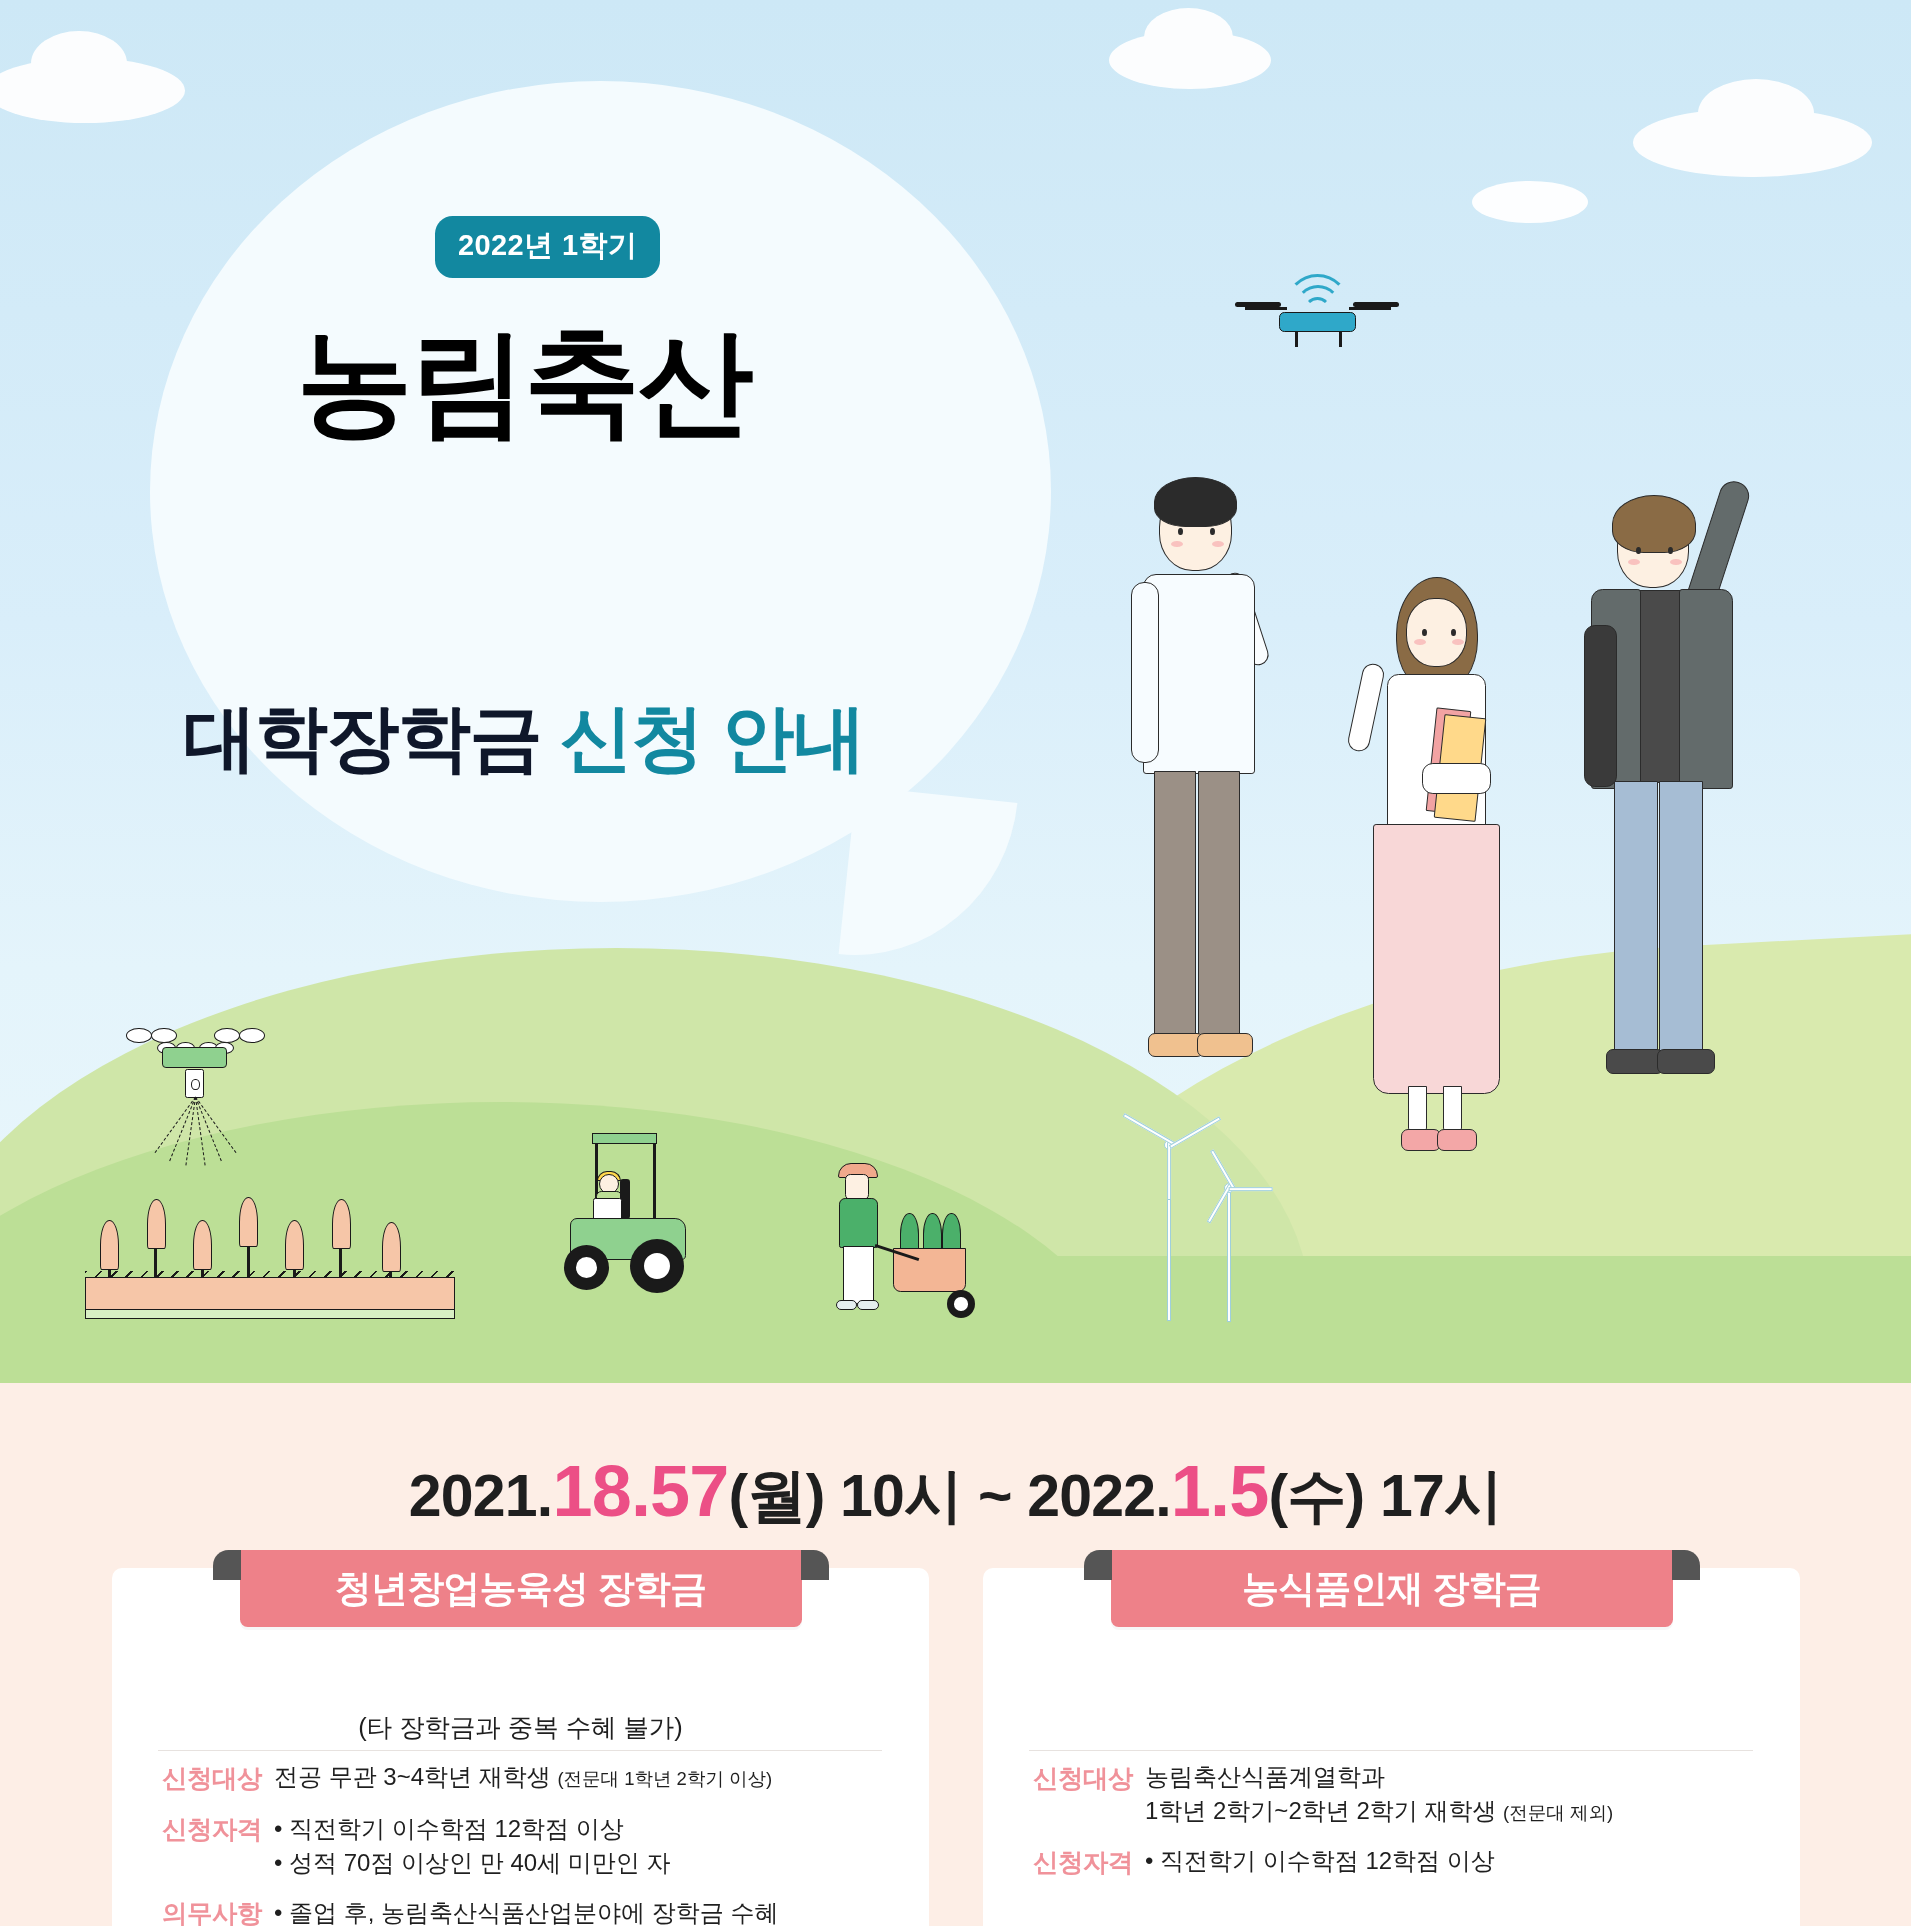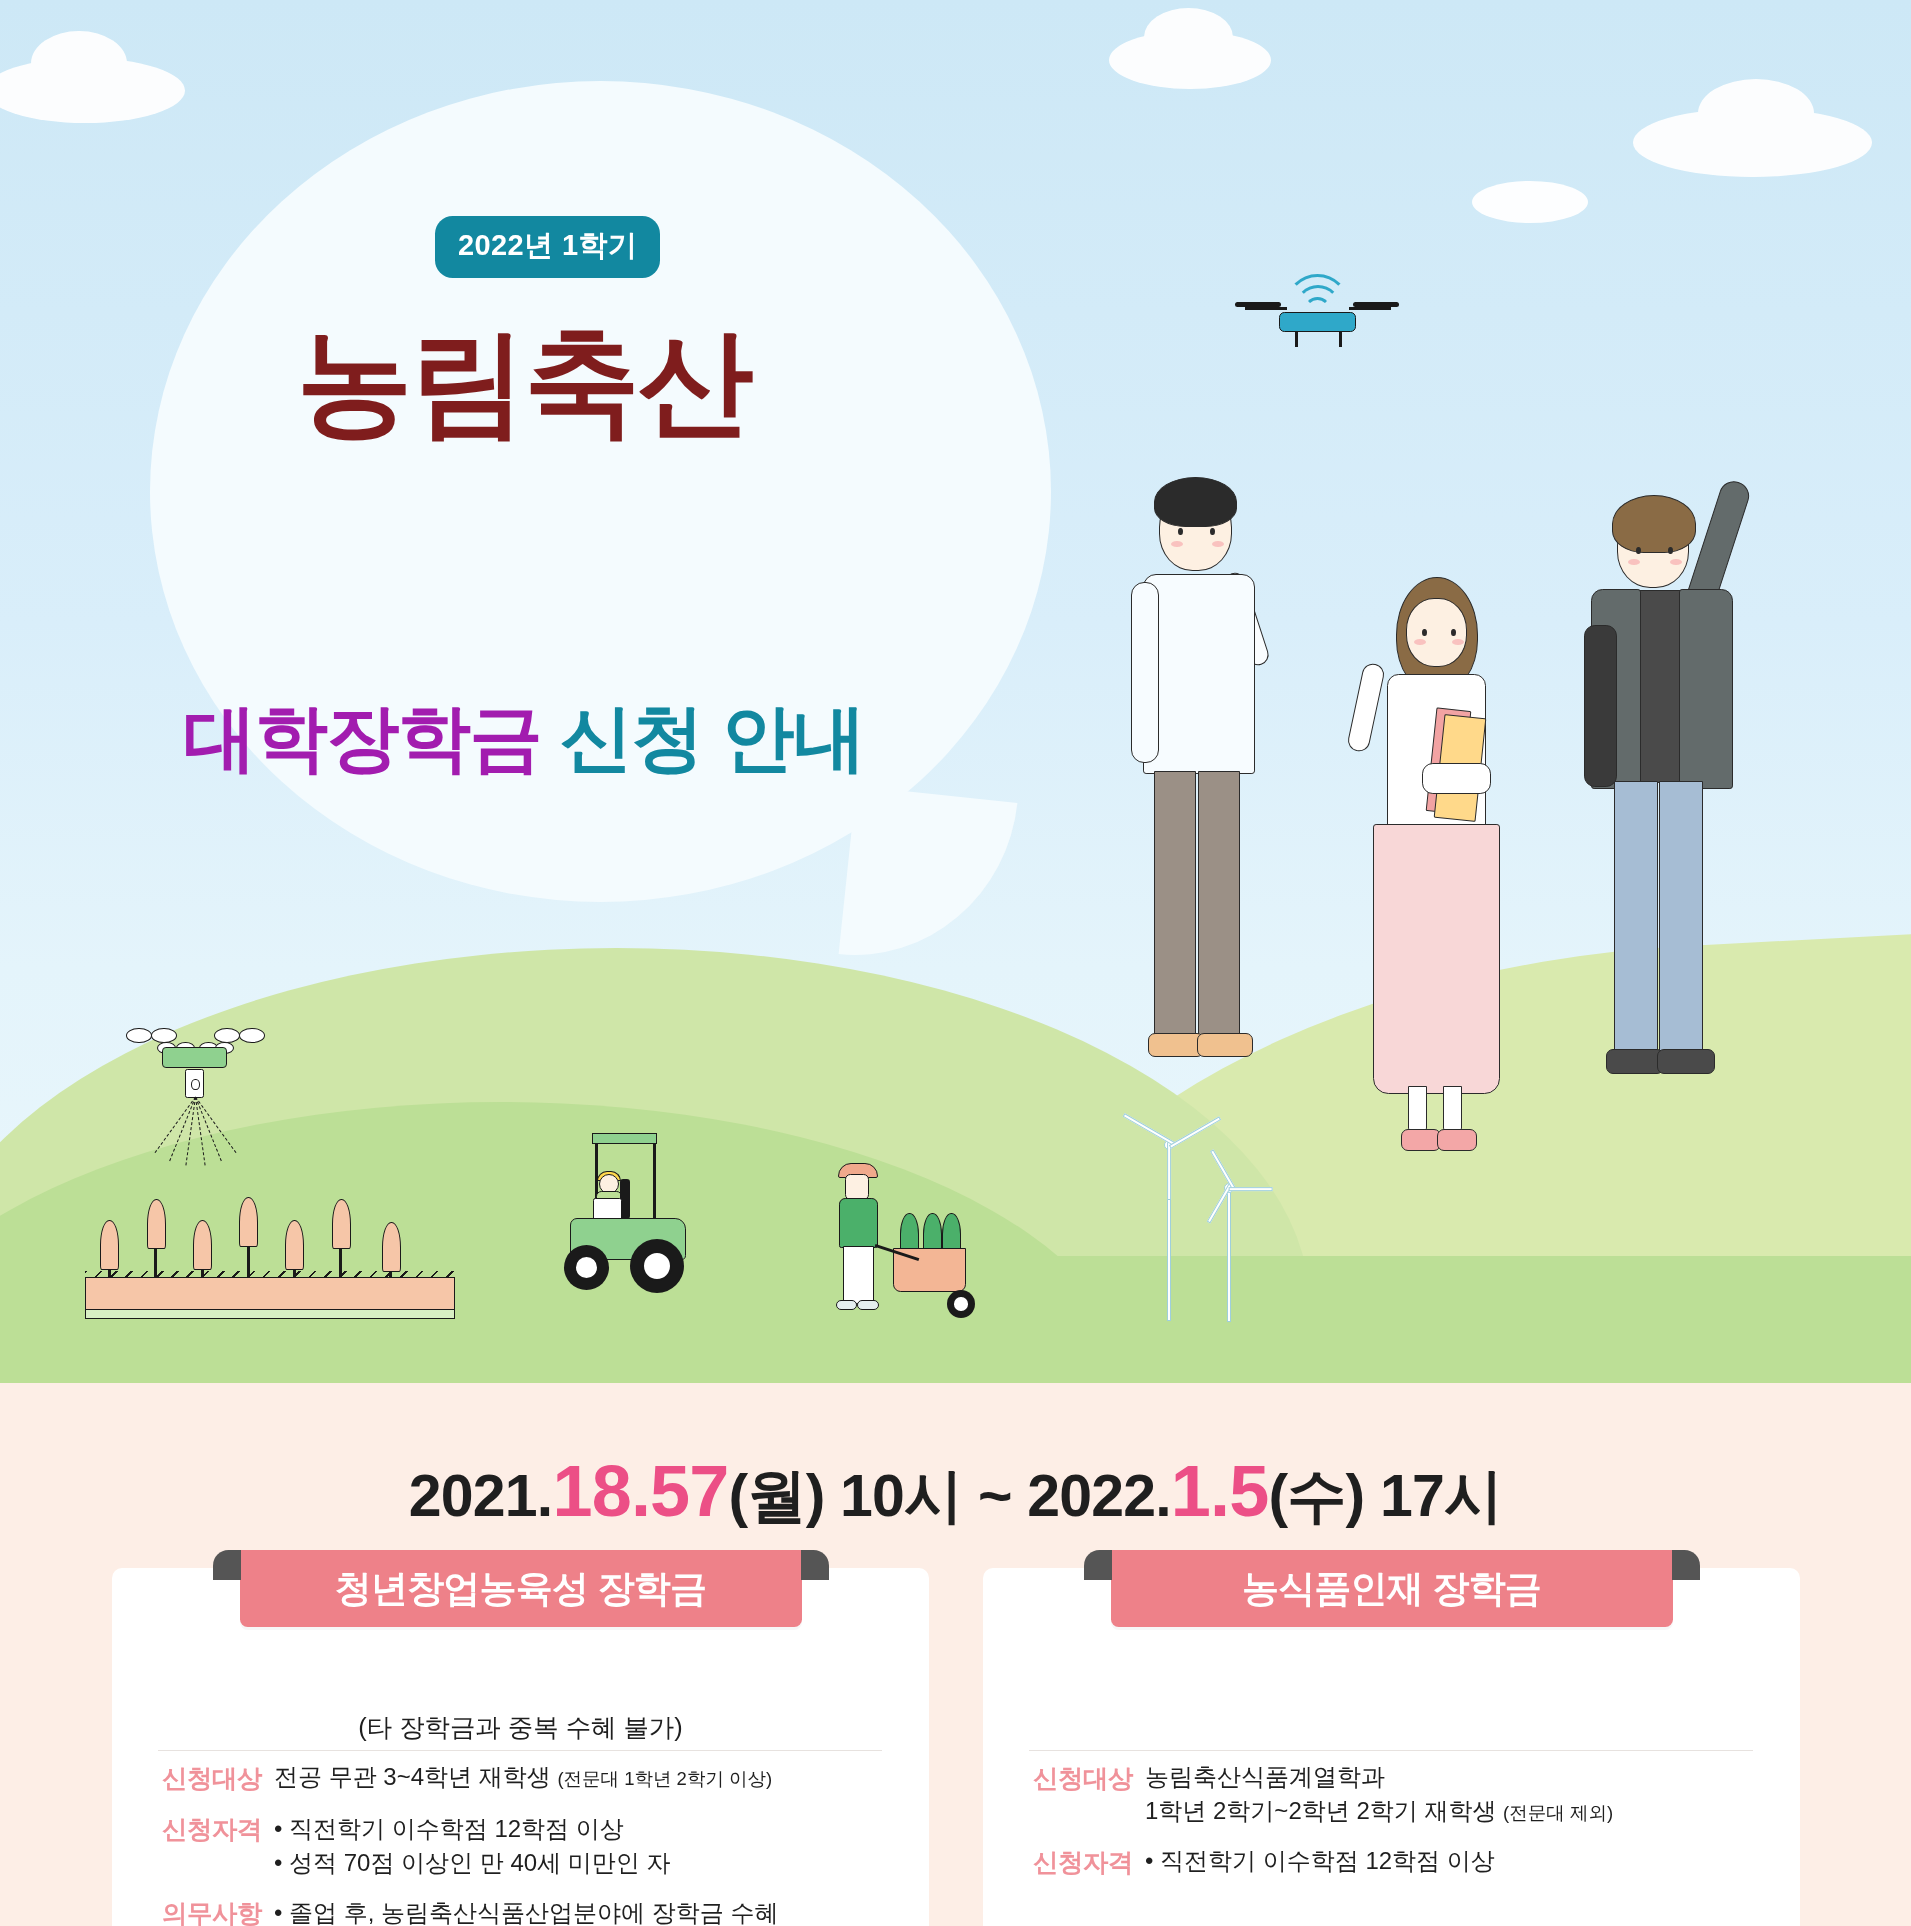--- a/index.html
+++ b/index.html
@@ -61,30 +61,30 @@
   }
 
   .badge {
     position:absolute; left:435px; top:216px;
     background:#1288a0; color:#fff;
     border-radius:17.7px; padding:10px 23px 11.6px;
     font-size:29px; font-weight:700; letter-spacing:0.4px;
   }
   .title-main {
     position:absolute; left:0; top:320px; width:1048px;
-    text-align:center; color:#7f1d1d;
+    text-align:center; color:#000000;
     font-size:116px; font-weight:900; line-height:1.08;
     letter-spacing:-2.3px;
   }
   .title-sub {
     position:absolute; left:0; top:690px; width:1048px;
     text-align:center;
     font-size:73px; font-weight:900; letter-spacing:-1.5px;
   }
-  .title-sub .pink { color:#a21caf; }
+  .title-sub .pink { color:#0f172a; }
   .title-sub .teal { color:#1288a0; }
 
   
   .drone-top { position:absolute; left:1237px; top:270px; width:162px; height:96px; }
   .drone-body { position:absolute; left:42px; top:42px; width:77px; height:20px; background:#2fa8c9; border-radius:5.4px; border:1.9px solid #1a1a1a; }
   .drone-arm { position:absolute; top:37px; height:3.1px; background:#1a1a1a; }
   .drone-arm.l { left:7.7px; width:42px; }
   .drone-arm.r { left:112px; width:42px; }
   .drone-prop { position:absolute; top:32px; width:46px; height:5.4px; background:#1a1a1a; border-radius:3.1px; }
   .drone-prop.l { left:-1.9px; }

